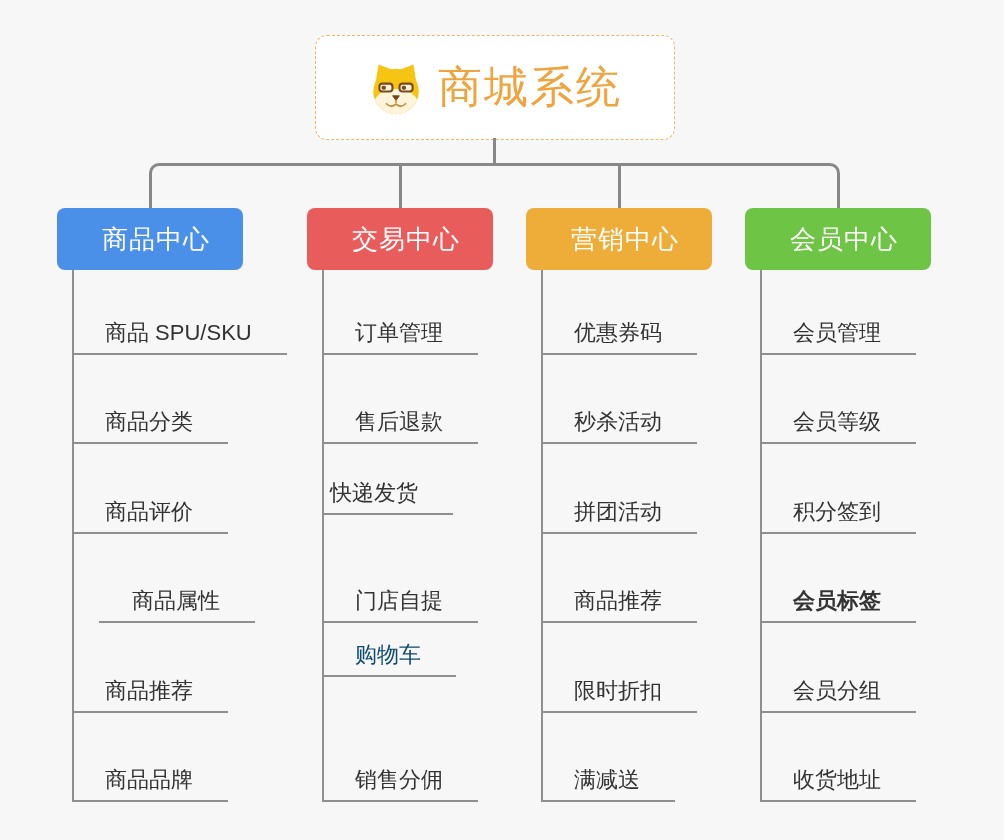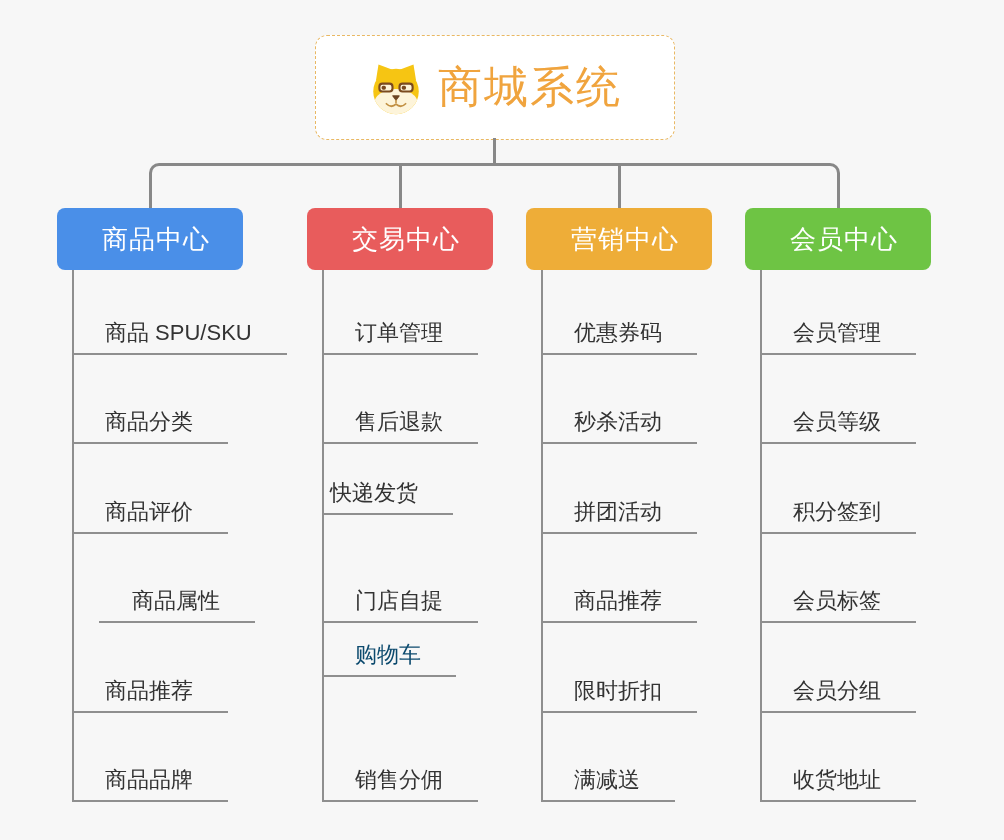--- a/index.html
+++ b/index.html
@@ -160,18 +160,18 @@
       <div class="child-node" style="left: 541px; top: 765px; color: rgb(51, 51, 51);"><span>满减送</span></div>
     </div>
   <div>
       <div class="branch-box" style="left: 745px; background: rgb(110, 196, 68);">
         <span>会员中心</span>
       </div>
       <div class="trunk" style="left: 760px;"></div>
       <div class="child-node" style="left: 760px; top: 318px; color: rgb(51, 51, 51);"><span>会员管理</span></div>
       <div class="child-node" style="left: 760px; top: 407px; color: rgb(51, 51, 51);"><span>会员等级</span></div>
       <div class="child-node" style="left: 760px; top: 497px; color: rgb(51, 51, 51);"><span>积分签到</span></div>
-      <div class="child-node" style="left: 760px; top: 586px; color: rgb(51, 51, 51);"><span>会员标签</span></div>
+      <div class="child-node" style="left: 760px; top: 586px; color: rgb(51, 51, 51); font-weight: bold;"><span>会员标签</span></div>
       <div class="child-node" style="left: 760px; top: 676px; color: rgb(51, 51, 51);"><span>会员分组</span></div>
       <div class="child-node" style="left: 760px; top: 765px; color: rgb(51, 51, 51);"><span>收货地址</span></div>
     </div>
 
 </div>
 
 </body></html>

